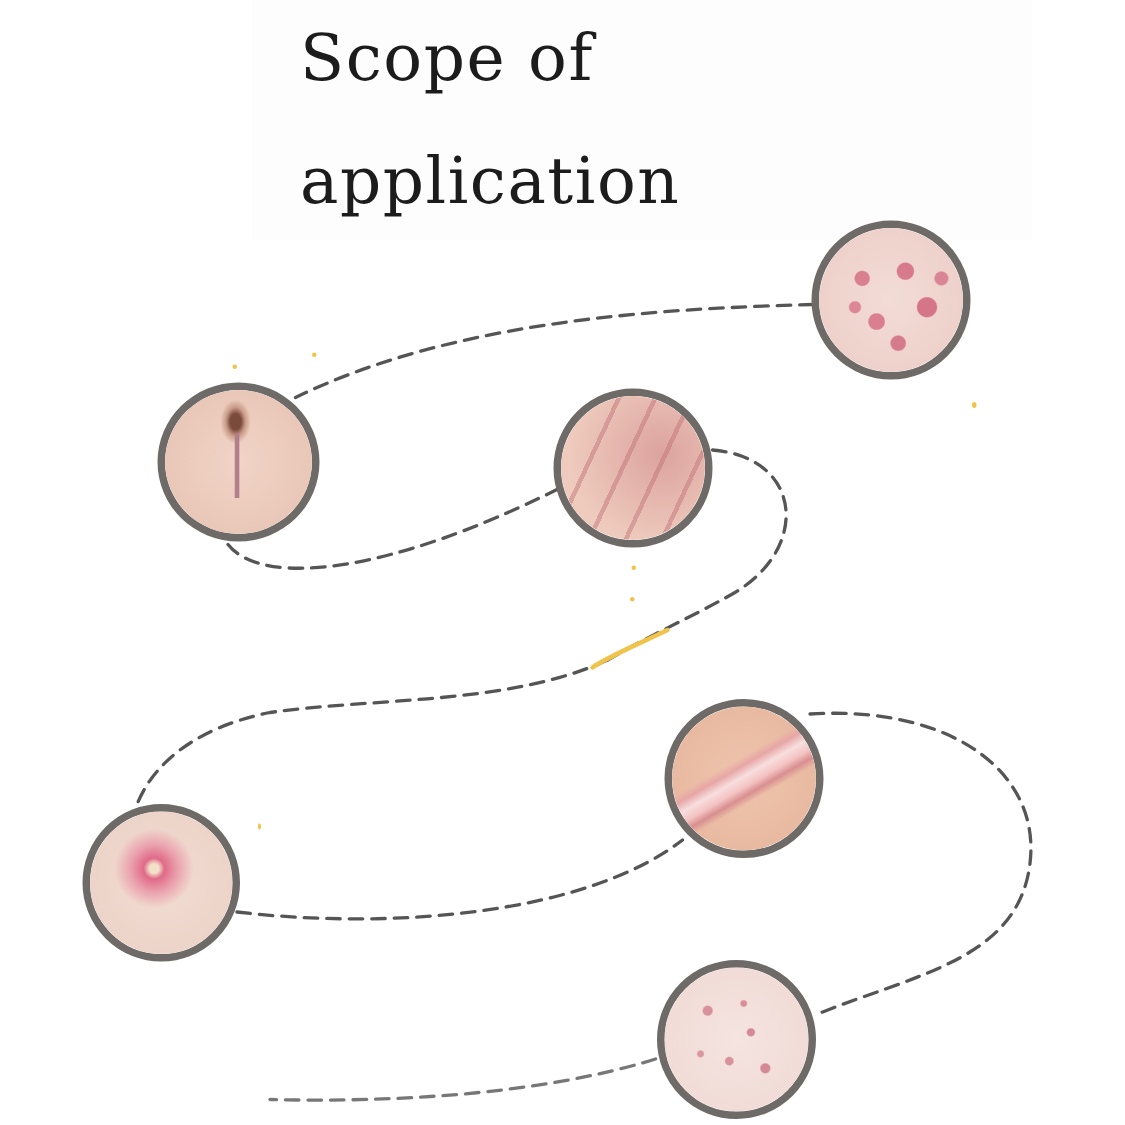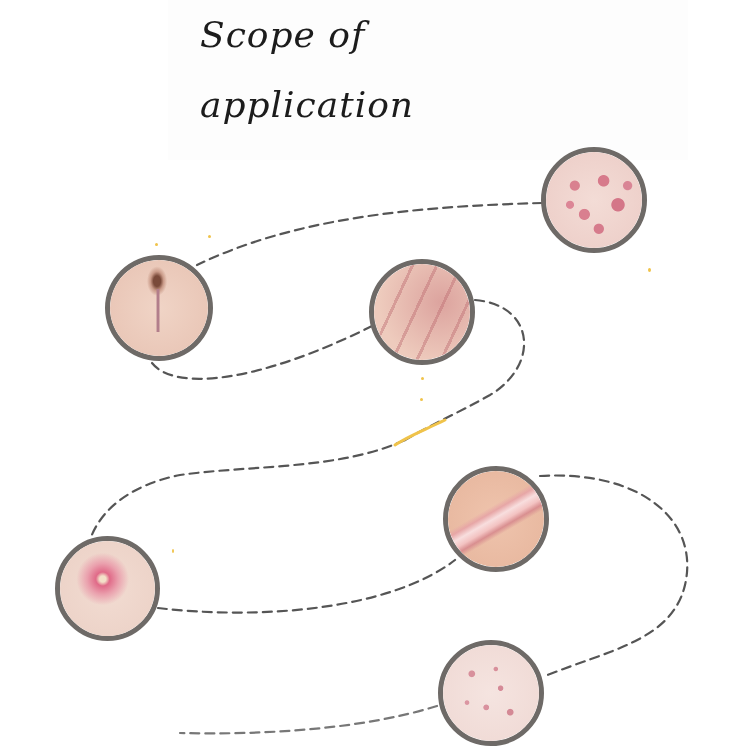--- a/index.html
+++ b/index.html
@@ -1,20 +1,20 @@
 <!DOCTYPE html>
 <html><head>
 <meta charset="utf-8">
 <style>
   html, body { margin:0; padding:0; background:#ffffff; }
   body { width:750px; height:750px; position:relative; overflow:hidden; font-family:"DejaVu Serif", serif; }
   .title-block { position:absolute; left:168px; top:0; width:520px; height:160px; background:#fdfdfd; }
-  .title-line { position:absolute; left:200px; font-family:"DejaVu Serif", serif; font-style:italic; font-size:36px; color:#1c1c1c; letter-spacing:1px; white-space:nowrap; }
+  .title-line { position:absolute; left:200px; font-family:"DejaVu Serif", serif; font-size:43px; color:#1c1c1c; letter-spacing:1px; white-space:nowrap; }
   .t1 { top:14px; }
-  .t2 { top:84px; }
+  .t2 { top:96px; }
   svg.path-layer { position:absolute; left:0; top:0; width:750px; height:750px; }
   .circle { position:absolute; border-radius:50%; border:5px solid #6e6a67; box-sizing:border-box; overflow:hidden; }
   .circle .skin { position:absolute; inset:0; border-radius:50%; }
   .sr-label { position:absolute; width:1px; height:1px; overflow:hidden; clip:rect(0 0 0 0); }
   .speck { position:absolute; border-radius:50%; background:#f0c34a; }
 </style>
 </head>
 <body>
 
 <div class="title-block"></div>

